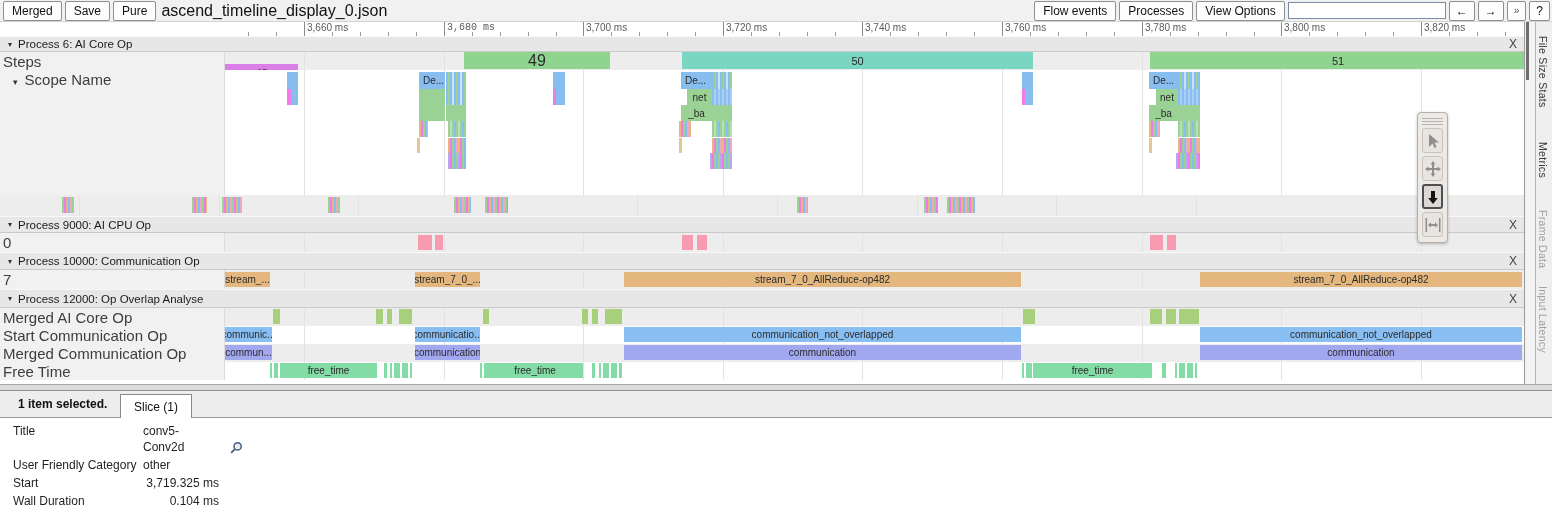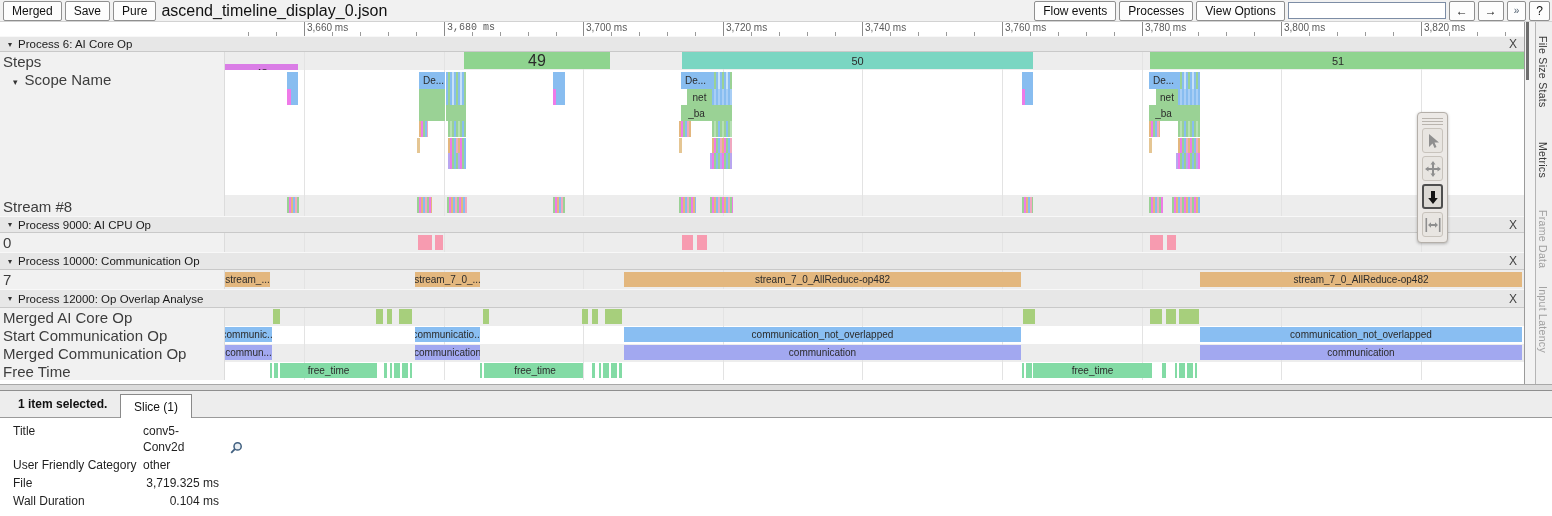--- a/index.html
+++ b/index.html
@@ -234,21 +234,20 @@
             <div class="blk" style="left: 953px; width: 22px; top: 35px; height: 16px; background: rgb(154, 210, 149);"></div>
             <div class="blk" style="left: 924px; width: 11px; top: 51px; height: 16px; background: repeating-linear-gradient(90deg, rgb(227, 183, 126) 0px, rgb(227, 183, 126) 2px, rgb(239, 122, 232) 2px, rgb(239, 122, 232) 4px, rgb(154, 210, 149) 4px, rgb(154, 210, 149) 6px, rgb(136, 189, 240) 6px, rgb(136, 189, 240) 8px, rgb(240, 168, 192) 8px, rgb(240, 168, 192) 10px);"></div>
             <div class="blk" style="left: 953px; width: 22px; top: 51px; height: 16px; background: repeating-linear-gradient(90deg, rgb(154, 210, 149) 0px, rgb(154, 210, 149) 2px, rgb(183, 224, 180) 2px, rgb(183, 224, 180) 4px, rgb(154, 210, 149) 4px, rgb(154, 210, 149) 6px, rgb(136, 189, 240) 6px, rgb(136, 189, 240) 8px);"></div>
             <div class="blk" style="left: 924px; width: 3px; top: 68px; height: 15px; background: rgb(229, 198, 147);"></div>
             <div class="blk" style="left: 953px; width: 22px; top: 68px; height: 15px; background: repeating-linear-gradient(90deg, rgb(227, 183, 126) 0px, rgb(227, 183, 126) 2px, rgb(239, 122, 232) 2px, rgb(239, 122, 232) 4px, rgb(154, 210, 149) 4px, rgb(154, 210, 149) 6px, rgb(136, 189, 240) 6px, rgb(136, 189, 240) 8px, rgb(240, 168, 192) 8px, rgb(240, 168, 192) 10px);"></div>
             <div class="blk" style="left: 951px; width: 24px; top: 83px; height: 16px; background: repeating-linear-gradient(90deg, rgb(185, 166, 240) 0px, rgb(185, 166, 240) 2px, rgb(239, 122, 232) 2px, rgb(239, 122, 232) 4px, rgb(154, 210, 149) 4px, rgb(154, 210, 149) 6px, rgb(136, 189, 240) 6px, rgb(136, 189, 240) 8px, rgb(154, 210, 149) 8px, rgb(154, 210, 149) 10px);"></div>
           </div>
       </div>
 
       <div class="track t-stream">
-        <div class="tlabel stream-label">Stream #8</div>
         <div class="tcontent bg-gray">
             <div class="grid" style="left: 79px;"></div>
             <div class="grid" style="left: 219px;"></div>
             <div class="grid" style="left: 358px;"></div>
             <div class="grid" style="left: 498px;"></div>
             <div class="grid" style="left: 637px;"></div>
             <div class="grid" style="left: 777px;"></div>
             <div class="grid" style="left: 917px;"></div>
             <div class="grid" style="left: 1056px;"></div>
             <div class="grid" style="left: 1196px;"></div>
@@ -471,21 +470,21 @@
               <circle cx="8.6" cy="5.4" r="3.6" fill="#e9eef3" stroke="#3f5f7f" stroke-width="1.5"></circle>
               <line x1="5.8" y1="8.2" x2="2.2" y2="11.8" stroke="#3f5f7f" stroke-width="1.8"></line>
             </svg>
         </span>
       </div>
       <div class="drow">
         <span class="dlabel">User Friendly Category</span>
         <span class="dvalue">other</span>
       </div>
       <div class="drow">
-        <span class="dlabel">File</span>
+        <span class="dlabel">Start</span>
         <span class="dvalue num">3,719.325 ms</span>
       </div>
       <div class="drow">
         <span class="dlabel">Wall Duration</span>
         <span class="dvalue num">0.104 ms</span>
       </div>
     </div>
   </div>
 
 </div>

